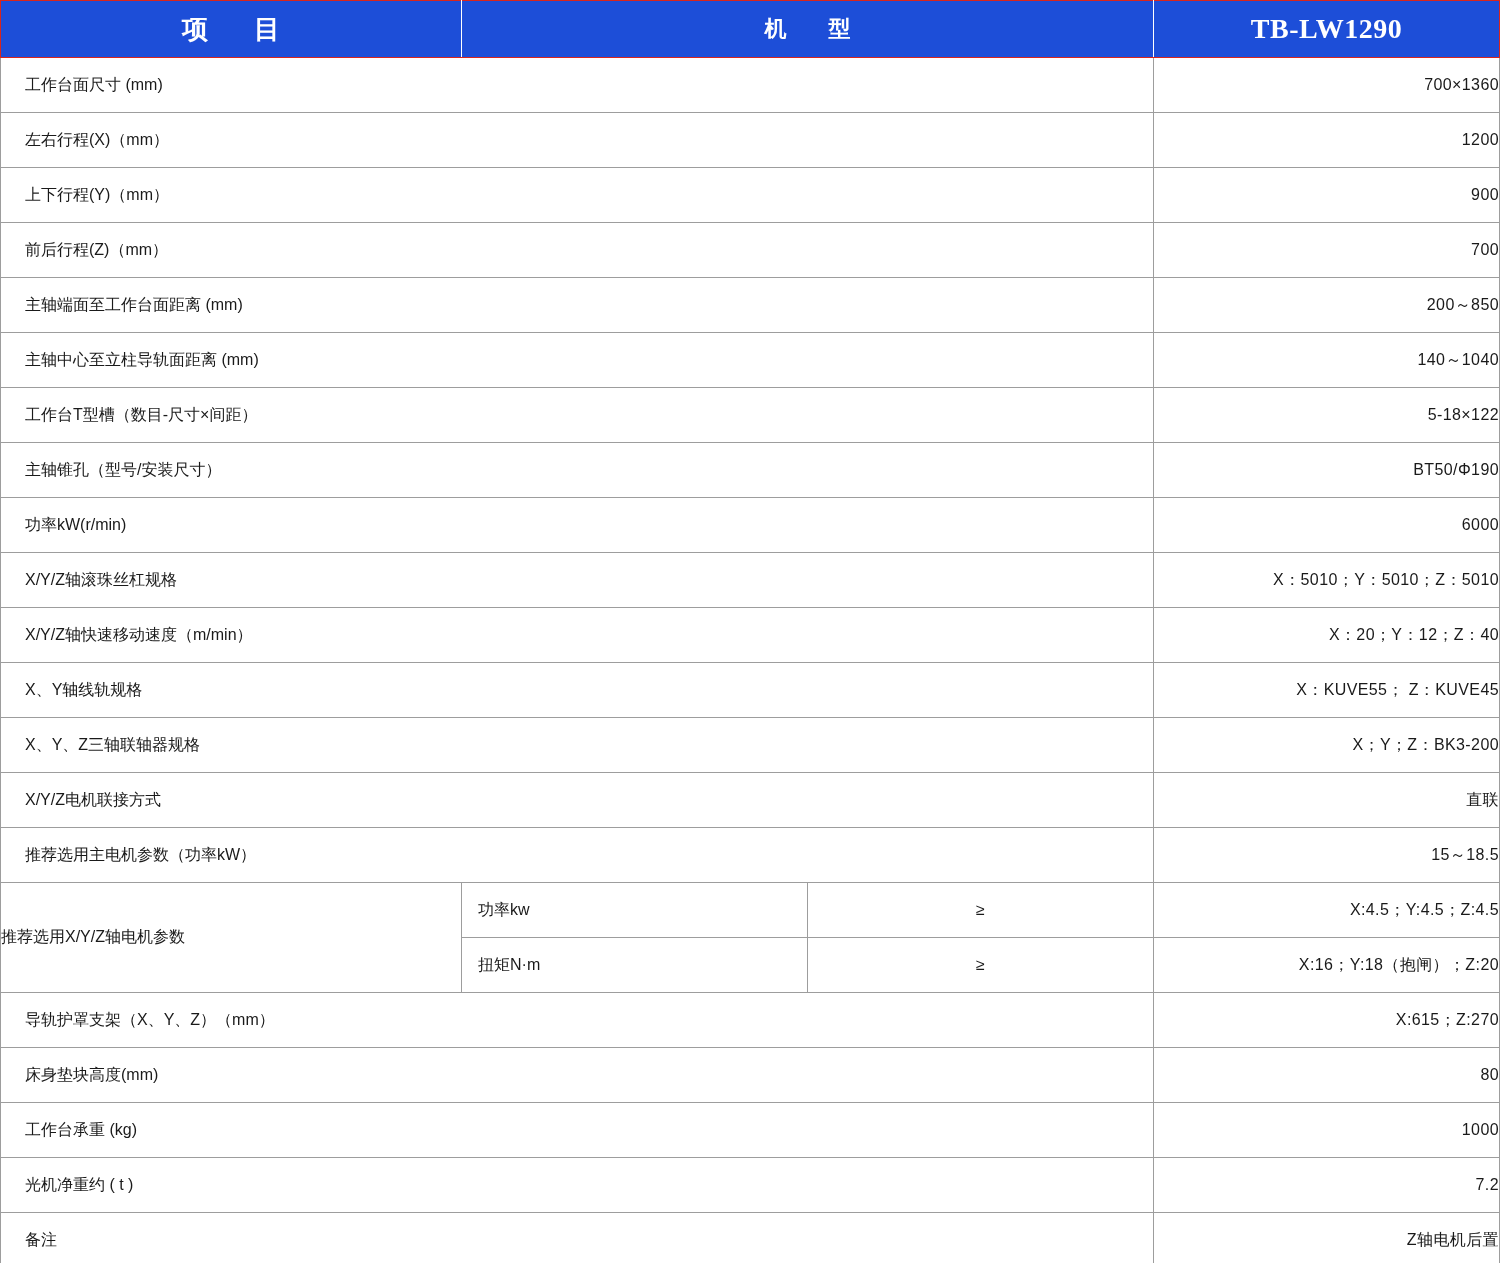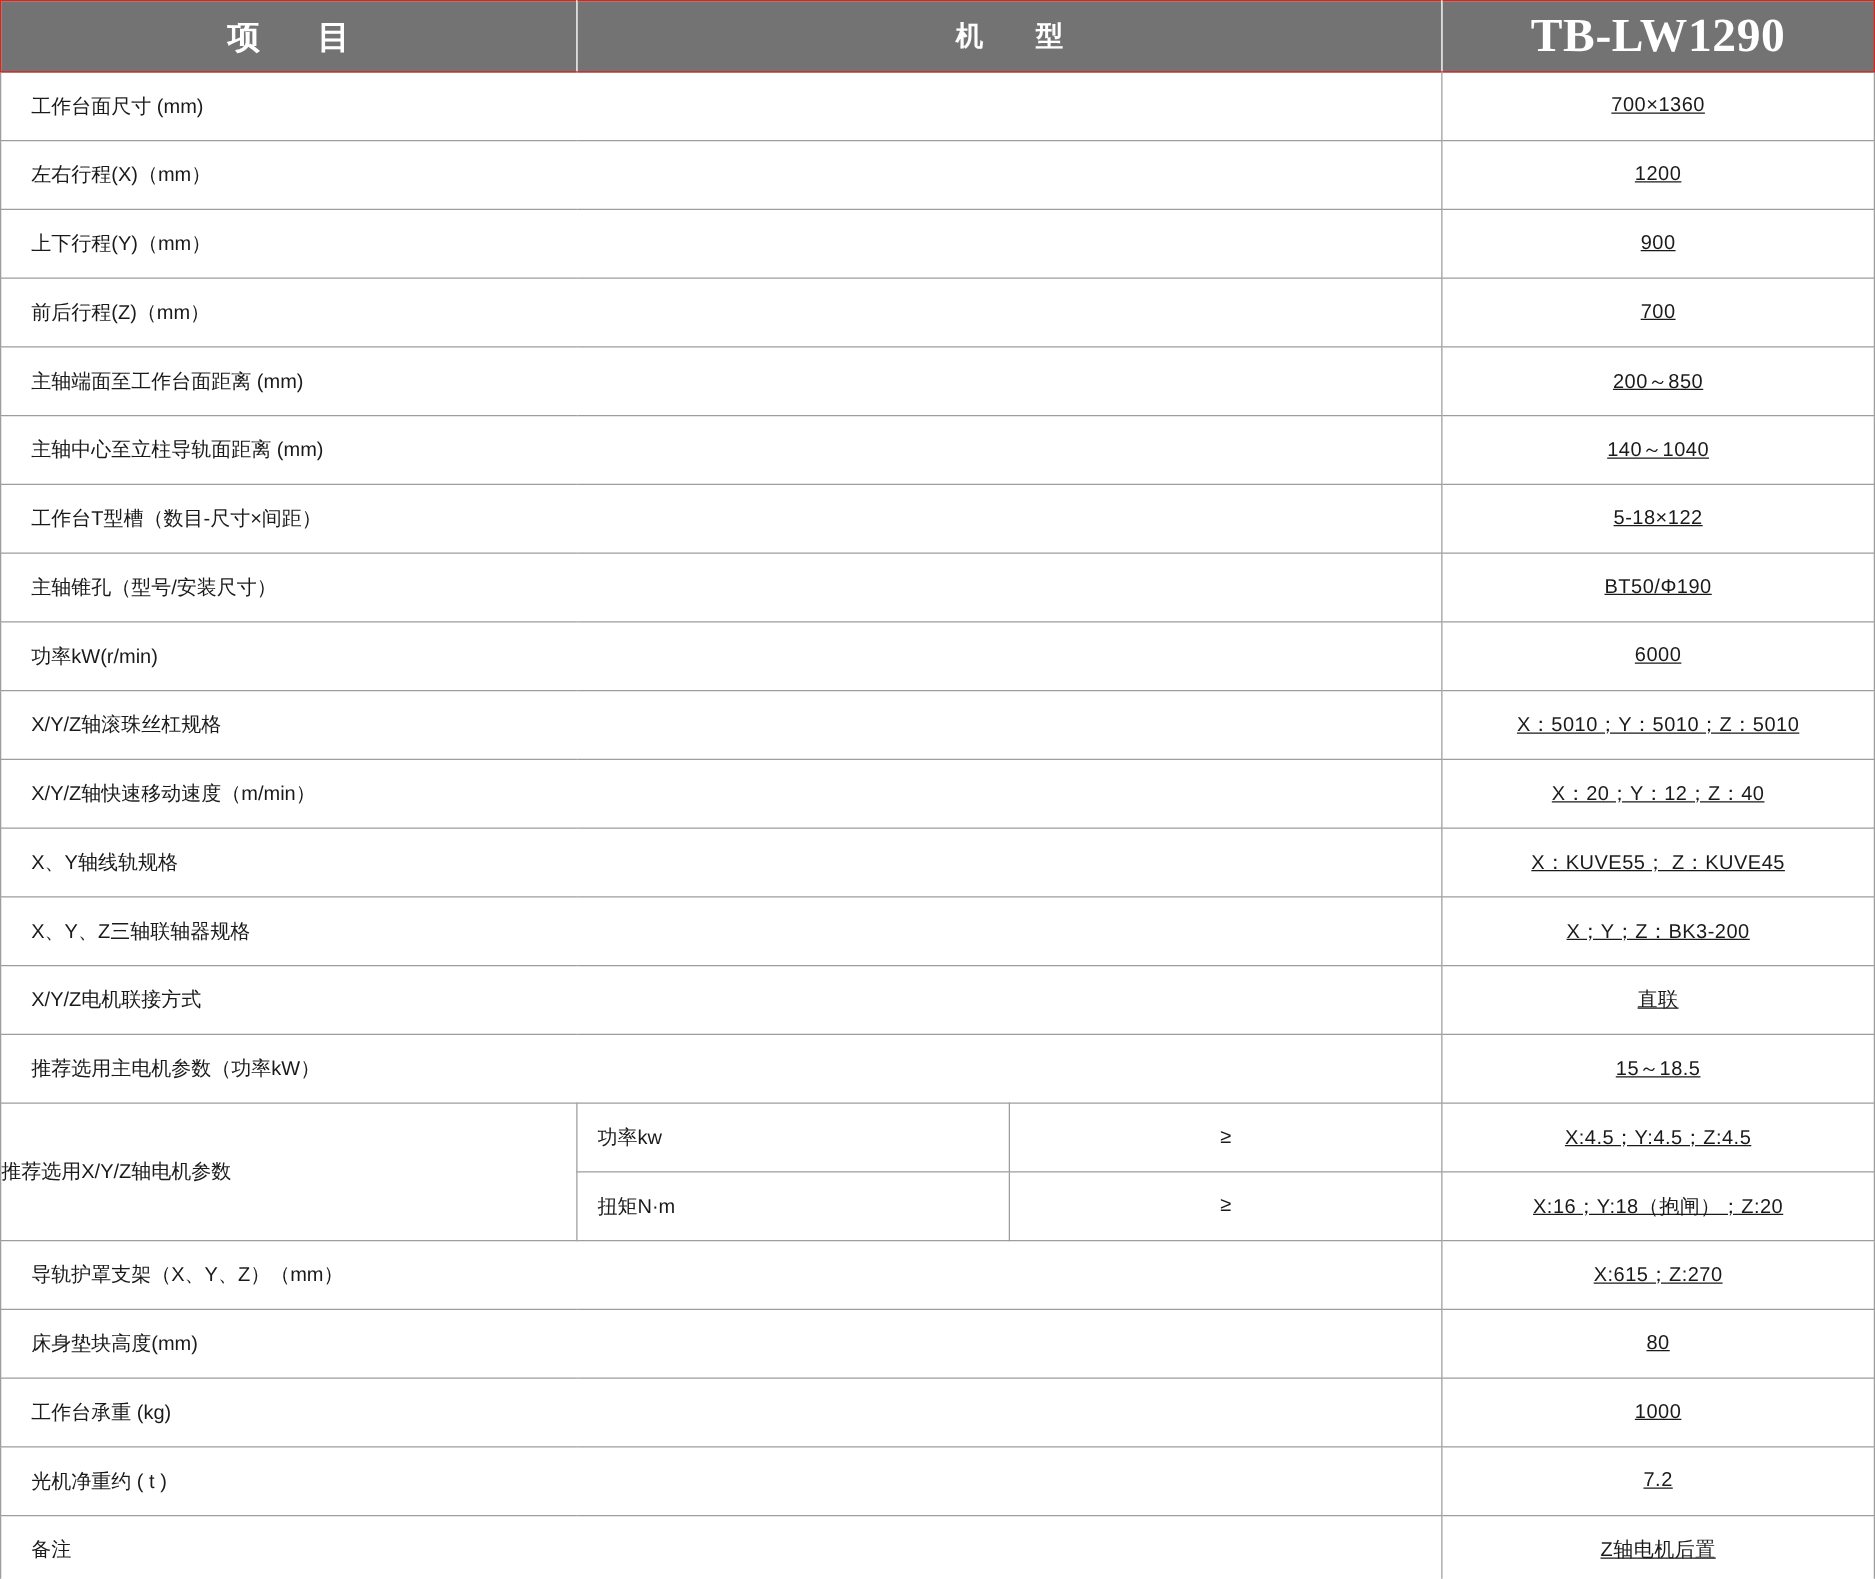--- a/index.html
+++ b/index.html
@@ -19,60 +19,59 @@
     border-collapse: collapse;
     table-layout: fixed;
   }
   .spec-table td, .spec-table th {
     border: 1px solid #9d9d9d;
     padding: 0;
     vertical-align: middle;
   }
   
   .hdr td {
-    background: #737373;
+    background: #1d4ed8;
     color: #ffffff;
     border-color: #d9251d;
     height: 56px;
     text-align: center;
     font-weight: bold;
   }
   .hdr .hdr-item {
     font-size: 26px;
     letter-spacing: 10px;
     padding-left: 10px;
     border-right: 1px solid #ffffff;
   }
   .hdr .hdr-model {
     font-size: 22px;
     letter-spacing: 10px;
     padding-left: 10px;
     border-right: 1px solid #ffffff;
   }
   .hdr .hdr-value {
     font-family: "Liberation Serif", "DejaVu Serif", serif;
-    font-size: 38px;
+    font-size: 28px;
     font-weight: bold;
     letter-spacing: 0.5px;
   }
   
   .spec-table tbody td {
     height: 54px;
     font-size: 16px;
   }
   td.label {
     text-align: left;
     padding-left: 24px;
     color: #1a1a1a;
   }
   td.value {
-    text-align: center;
+    text-align: right;
     color: #1a1a1a;
     letter-spacing: 0.4px;
-    text-decoration: underline;
   }
   td.sub-label {
     text-align: left;
     padding-left: 16px;
     font-size: 17px;
   }
   td.sub-sym {
     text-align: center;
     font-size: 17px;
   }

